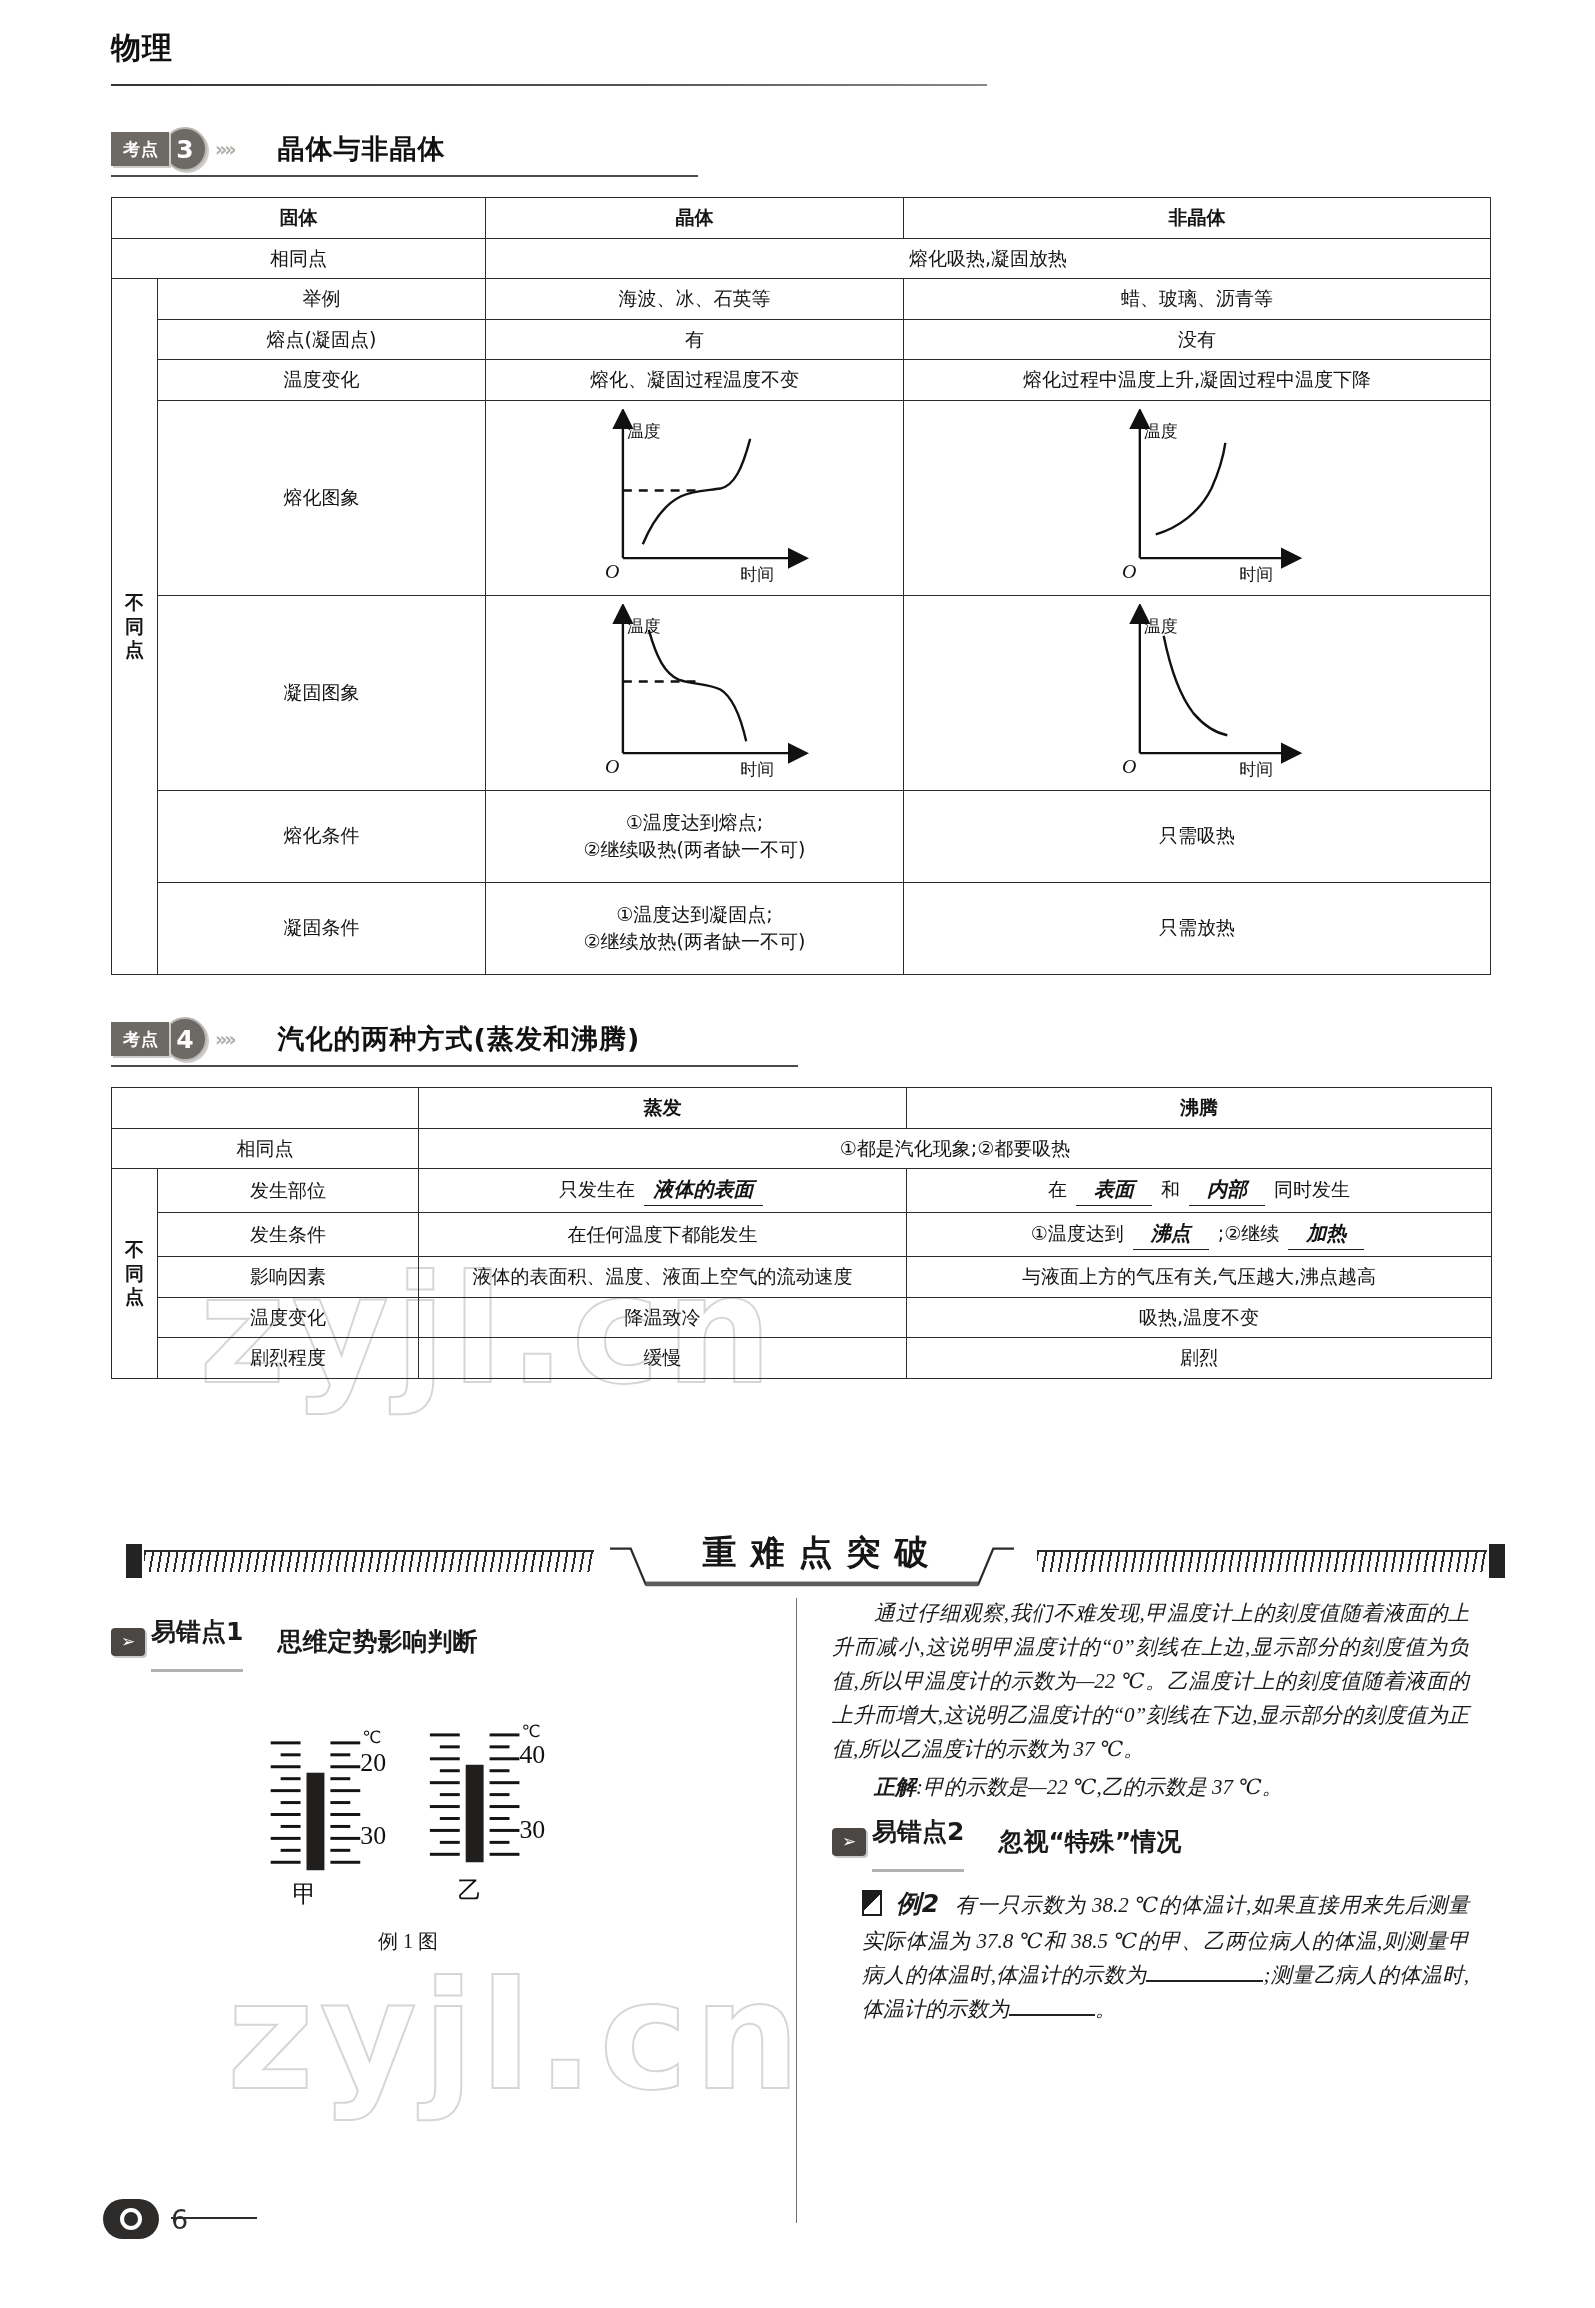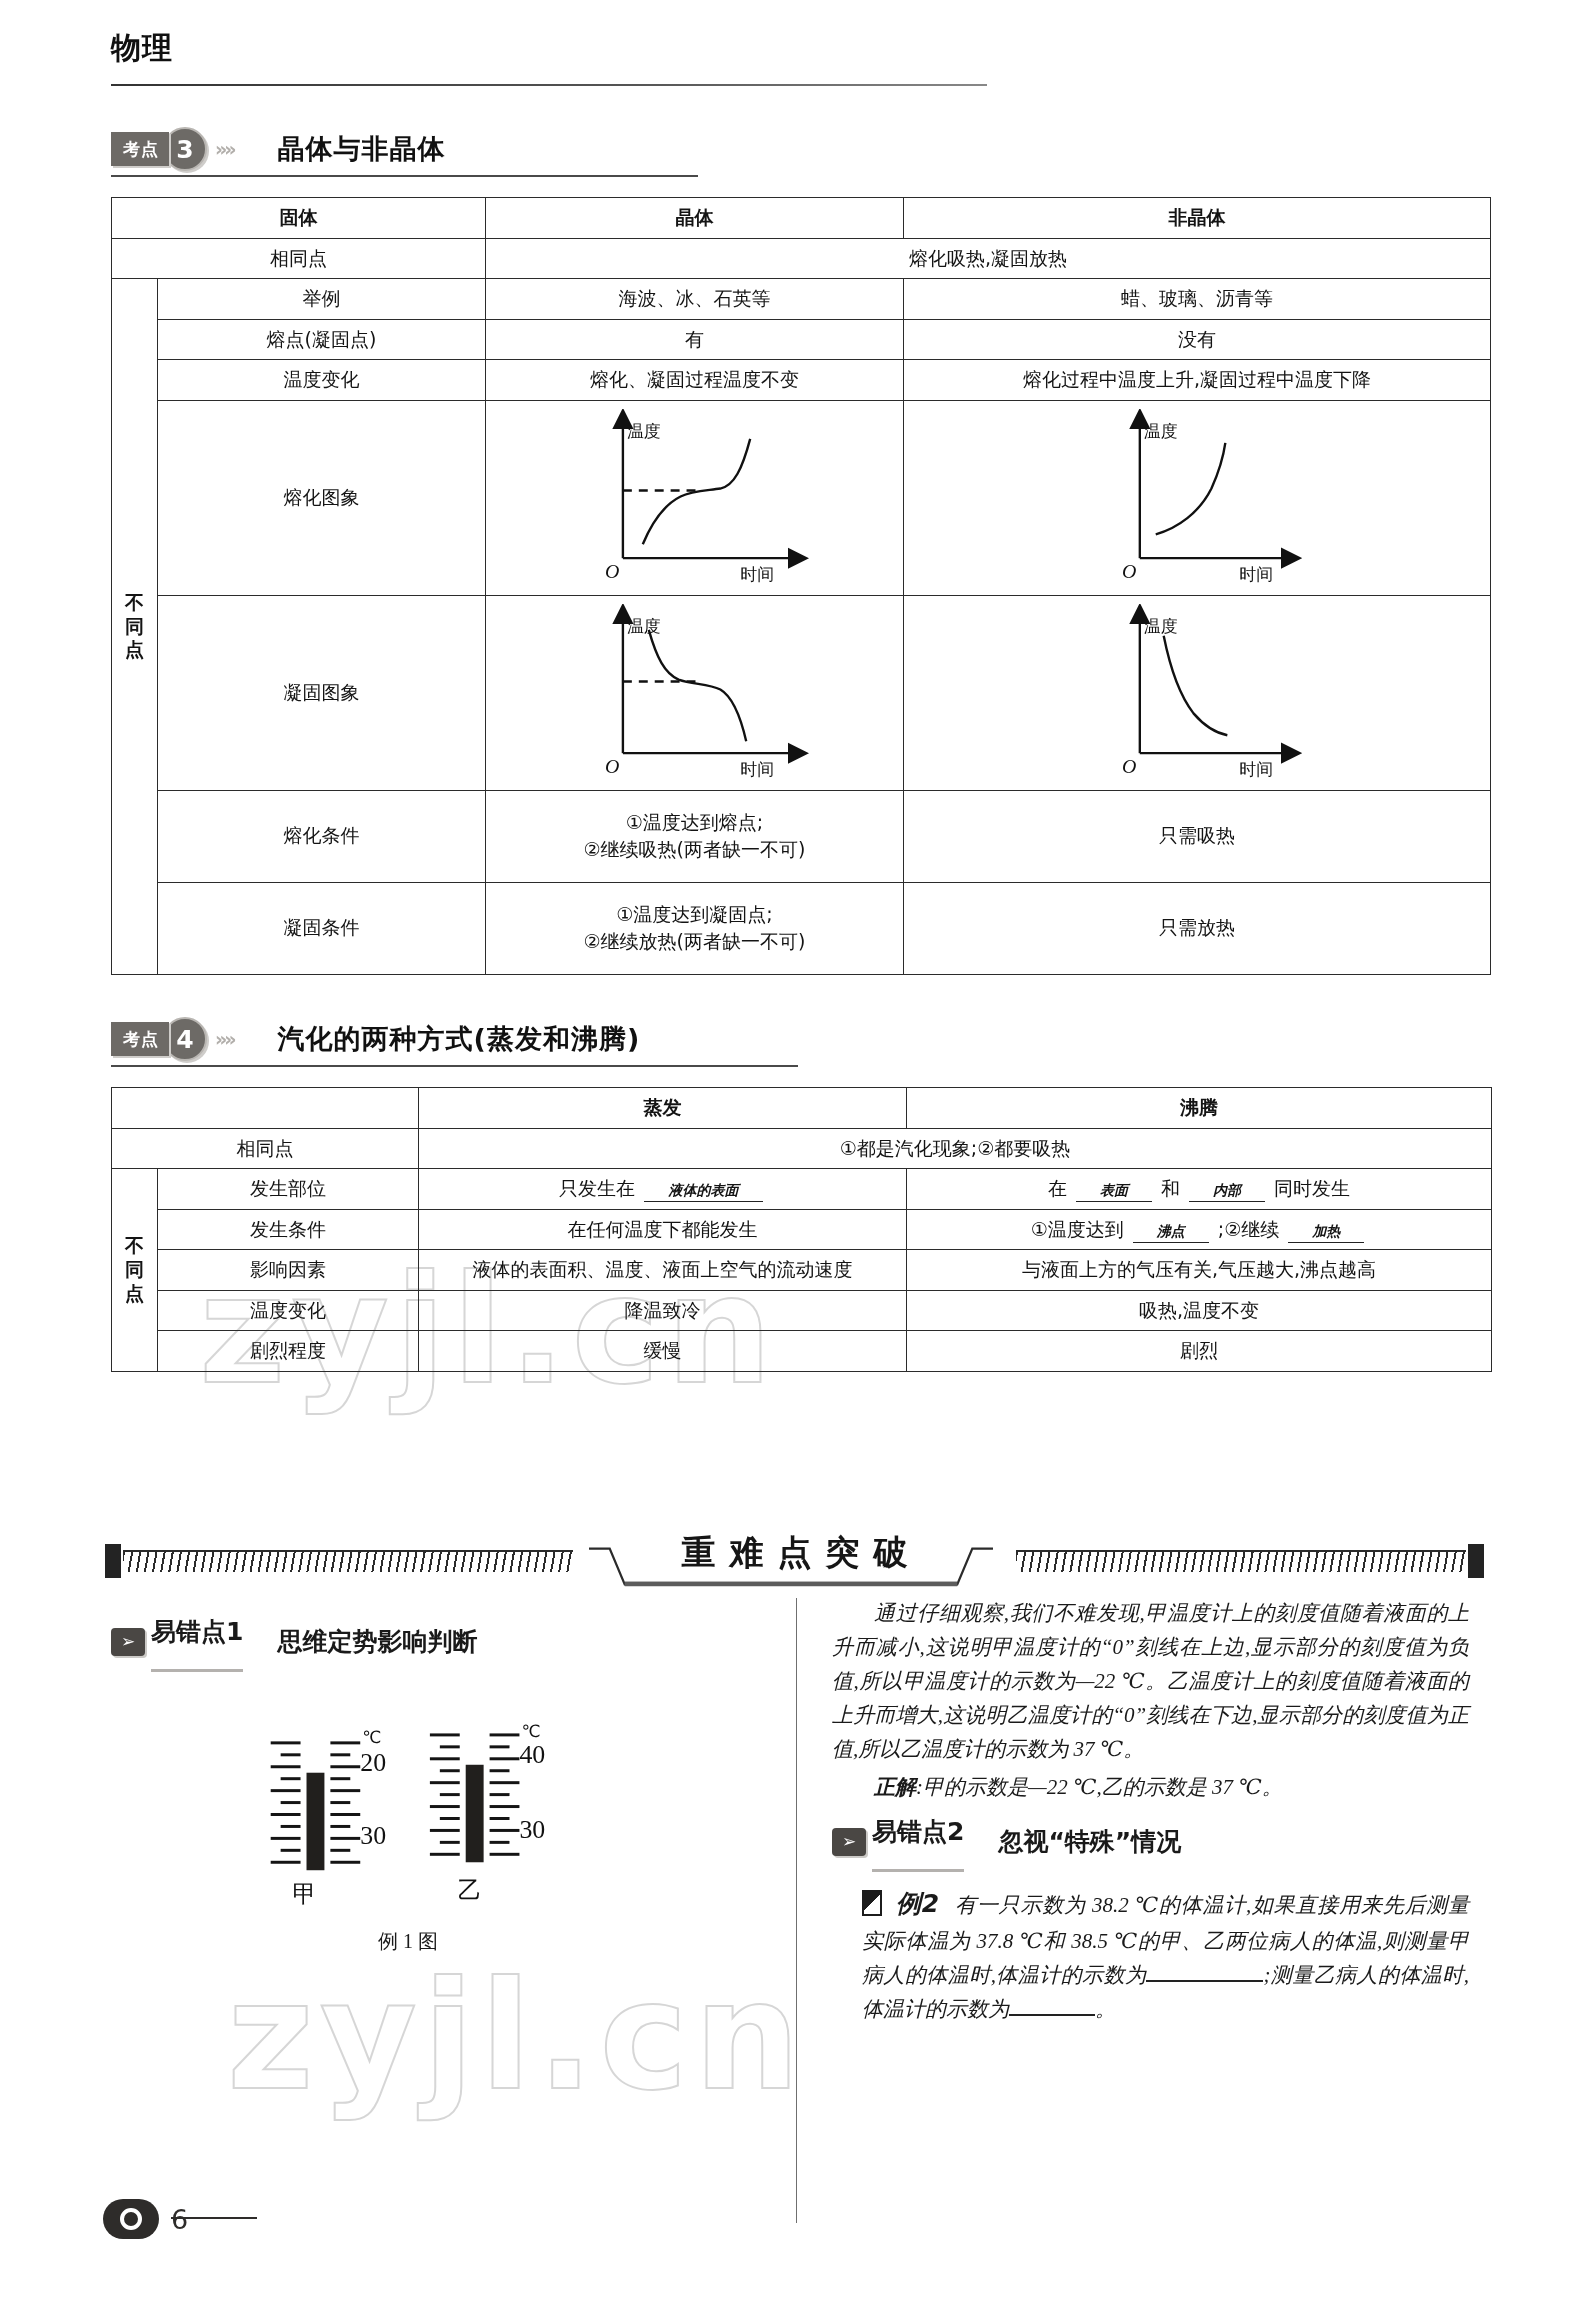--- a/index.html
+++ b/index.html
@@ -78,28 +78,28 @@
   }
   td.vert span { display:block; line-height:1.25; }
   td.lft { text-align:left; }
   .cond { text-align:left; line-height:2.0; padding-left:14px; }
 
   
   .ans {
     display:inline-block; min-width:119px;
     border-bottom:1.5px solid #222;
     font-family:"DejaVu Sans","Liberation Sans",sans-serif;
-    font-weight:bold; font-style:italic; font-size:14px;
+    font-weight:bold; font-style:italic; font-size:20px;
     padding:0 8px 1px 8px; margin:0 3px; text-align:center;
   }
   .ans.sm { min-width:76px; }
   svg.graph { display:block; margin:0 auto; }
 
   
-  .banner { position:absolute; left:105px; top:1522px; width:1379px; height:70px;padding-left:24px; }
+  .banner { position:absolute; left:126px; top:1522px; width:1379px; height:70px;padding-left:24px; }
   .banner .sq {
     position:absolute; top:22px; width:16px; height:34px; background:#232323;
   }
   .banner .spring {
     position:absolute; top:28px; height:22px;
     background:repeating-linear-gradient(100deg,#2b2b2b 0 2px,#ffffff 2px 8px);
     border-top:2px solid #2b2b2b; border-bottom:0;
   }
   .banner .plaque {
     position:absolute; left:468px; top:10px; width:444px; height:62px;

